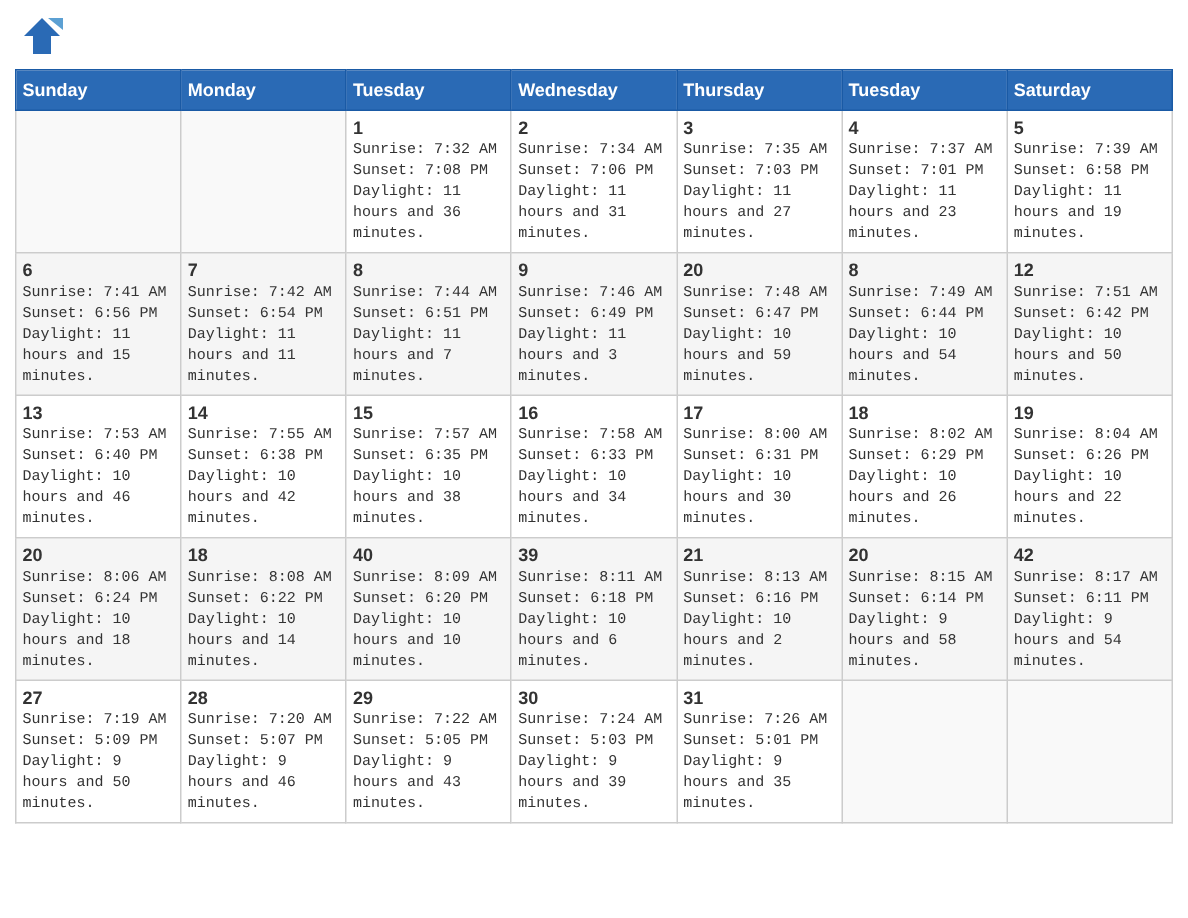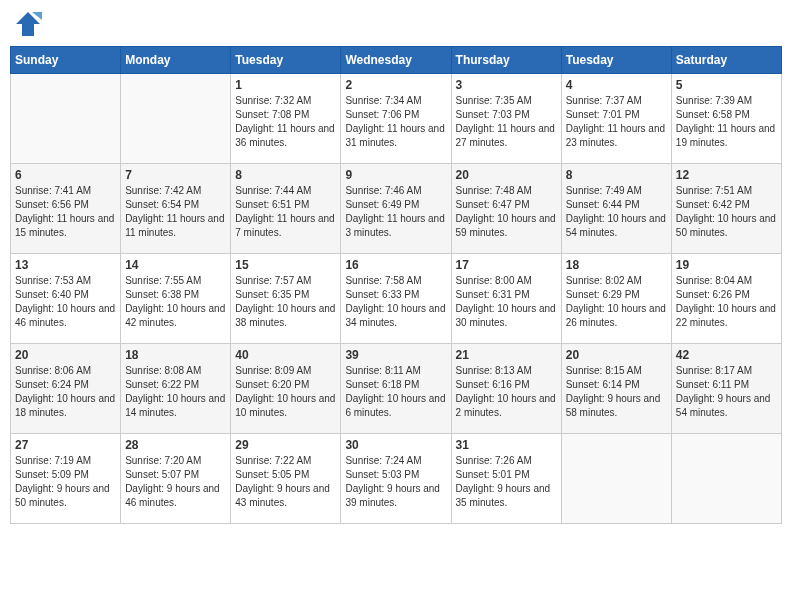--- a/index.html
+++ b/index.html
@@ -71,20 +71,21 @@
       height: 90px;
     }
     .day-number {
       font-size: 12px;
       font-weight: bold;
       margin-bottom: 2px;
     }
     .cell-text {
       font-size: 10px;
       line-height: 1.4;
+      font-family: Liberation Mono, monospace;
     }
     .empty-cell {
       background: #f9f9f9;
     }
     tbody tr:nth-child(even) {
       background-color: #f5f5f5;
     }
     tbody tr td.empty-cell {
       background: #f9f9f9;
     }

